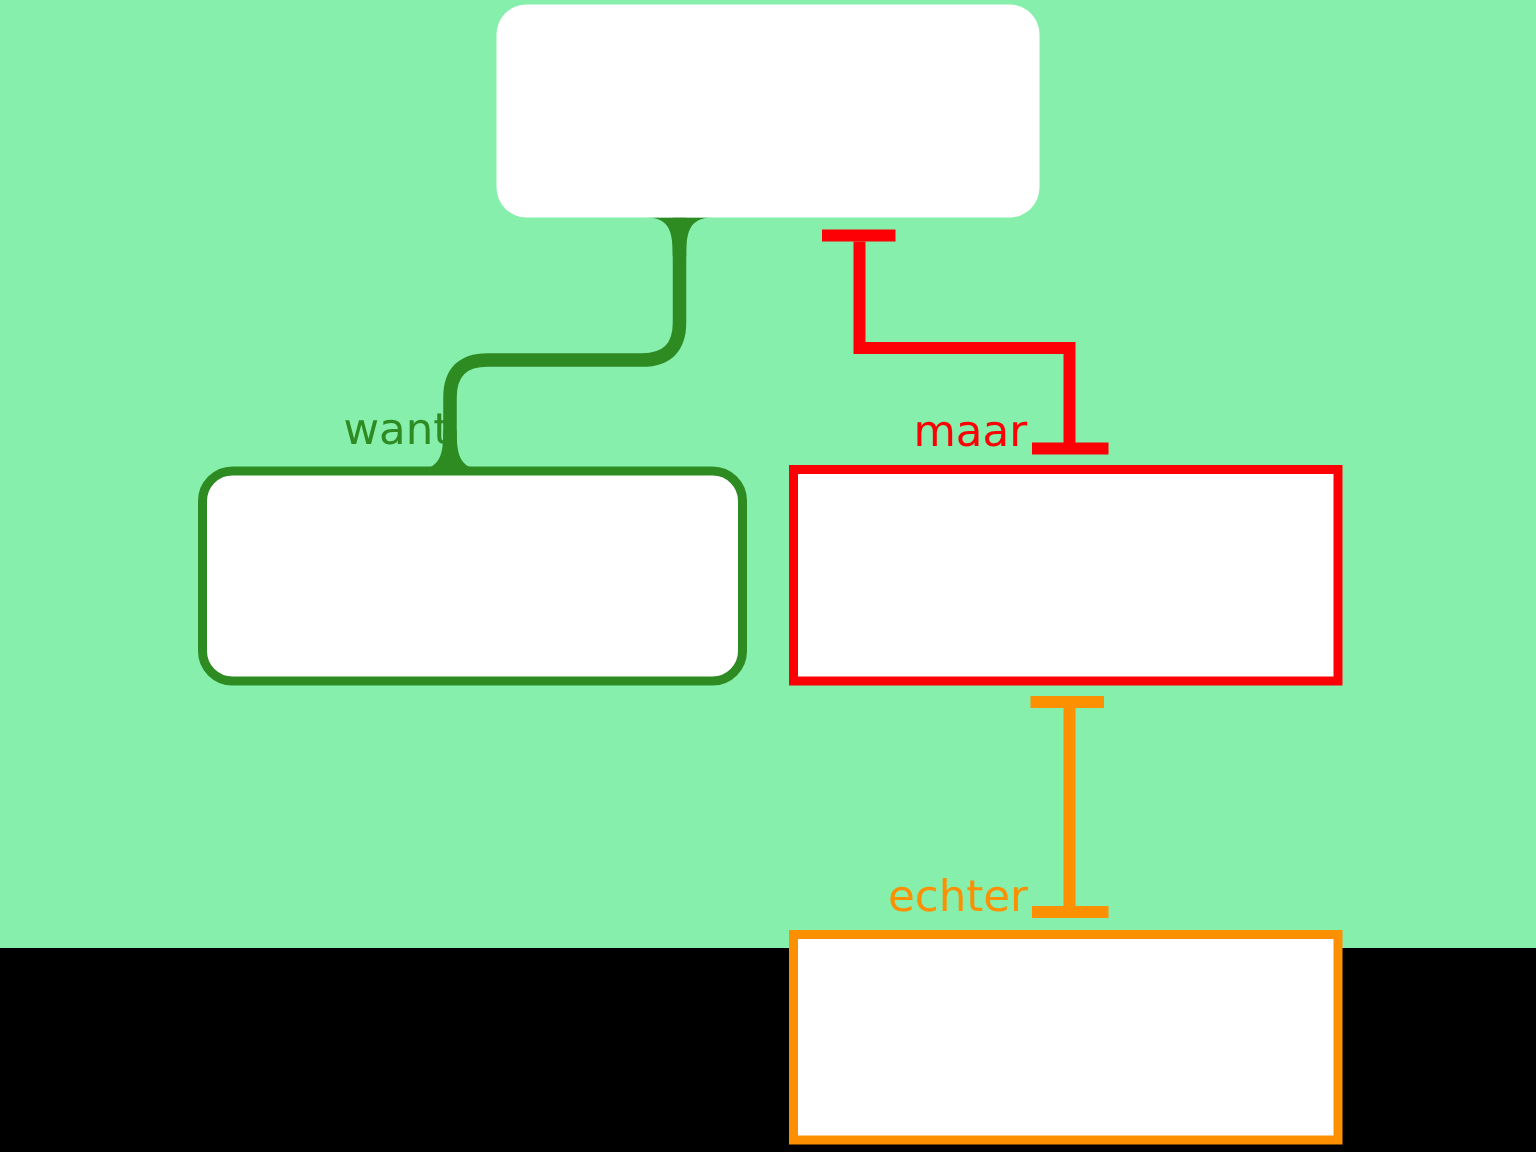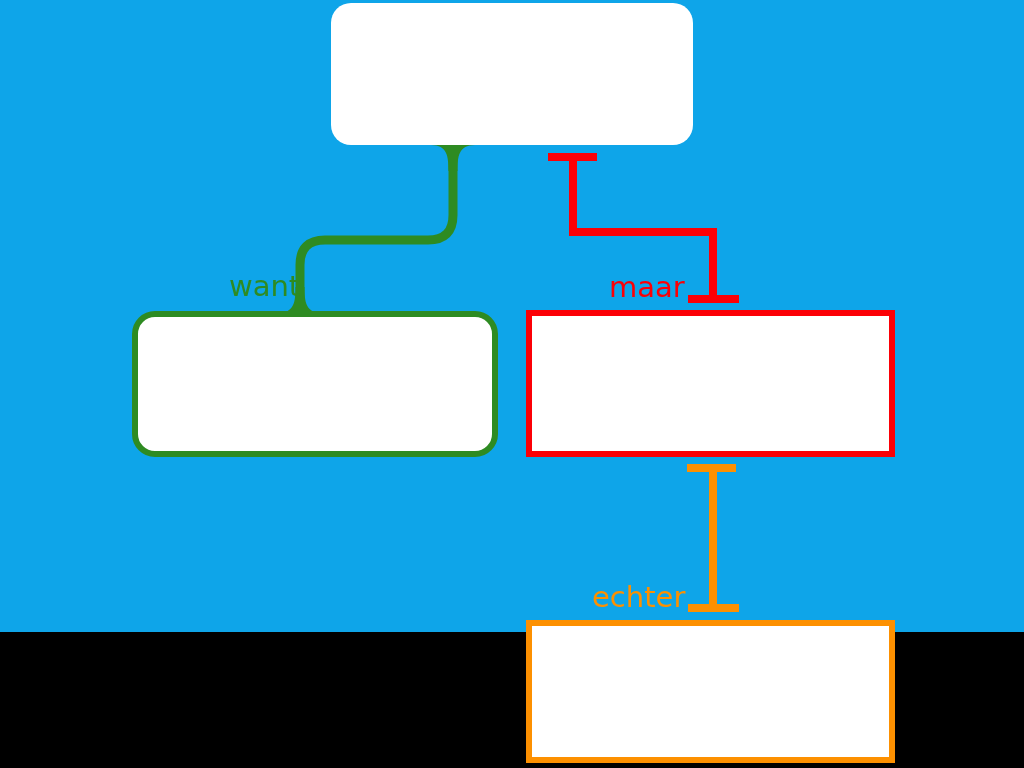--- a/index.html
+++ b/index.html
@@ -36,21 +36,21 @@
   }
   .node-text {
     font-family: "DejaVu Sans", "Liberation Sans", sans-serif;
     font-size: 16px;
     fill: #000000;
   }
 </style>
 </head>
 <body>
 
-<div id="canvas" style="width: 1024px; height: 632px; background: #0ea5e9;">
+<div id="canvas" style="width: 1024px; height: 632px; background: #86efac;">
   <svg id="graph-svg" viewBox="0 0 1024 768" xmlns="http://www.w3.org/2000/svg" style="width: 1024px; height: 768px;">
 
     <g>
 
       <g>
         <path id="edge-want-path" fill="none" stroke-linecap="butt" stroke-linejoin="round" d="M 453 141 L 453 215 Q 453 240 428 240 L 325 240 Q 300 240 300 265 L 300 313" stroke="#2e8b22" stroke-width="9"></path>
 
         <path id="edge-want-fillet-top" d="M 431 145 C 447.5 145 448.5 156.7 448.5 171 L 457.5 171 C 457.5 156.7 458.5 145 475 145 Z" fill="#2e8b22" stroke="none"></path>
 
         <path id="edge-want-fillet-bottom" d="M 278 313 C 294.5 313 295.5 301.3 295.5 287 L 304.5 287 C 304.5 301.3 305.5 313 322 313 Z" fill="#2e8b22" stroke="none"></path>

